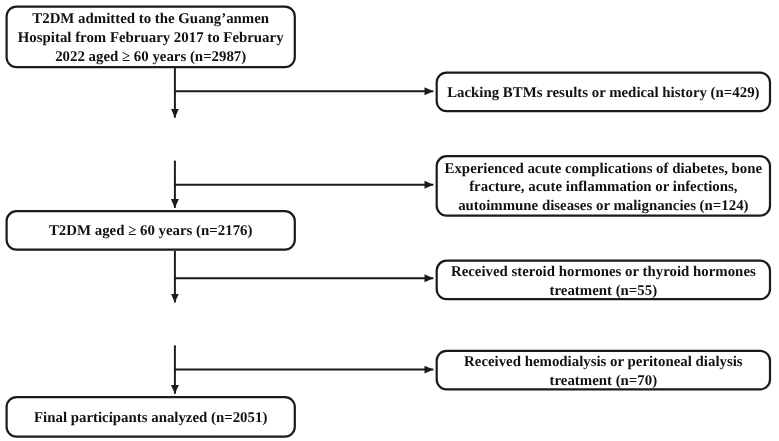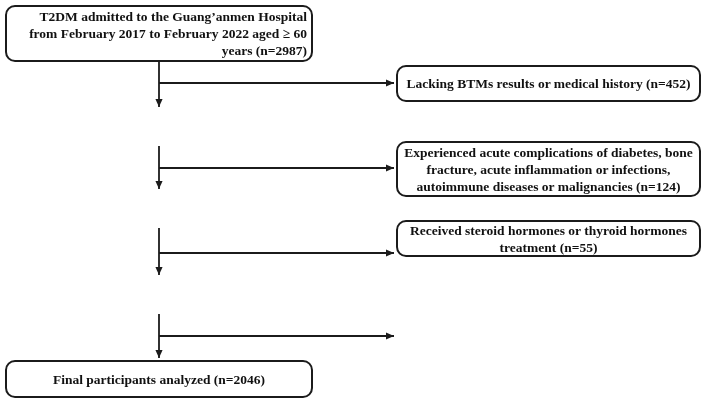--- a/index.html
+++ b/index.html
@@ -38,30 +38,30 @@
     color: #111111;
     display: flex;
     align-items: center;
     justify-content: center;
     text-align: center;
     font-weight: bold;
     font-size: 13.5px;
     line-height: 17px;
     padding: 0 4px;
   }
-  .main-box  { left: 5px;   width: 308px; text-align: right; }
+  .main-box  { left: 5px;   width: 264px; }
   .excl-box  { left: 396px; width: 305px; }
   .m1 { top: 5px;   height: 57px; }
   .m2 { top: 109px; height: 37px; }
   .m3 { top: 191px; height: 37px; }
   .m4 { top: 277px; height: 37px; }
   .m5 { top: 360px; height: 38px; }
   .e1 { top: 65px;  height: 37px; }
   .e2 { top: 141px; height: 56px; }
-  .e3 { top: 220px; height: 37px; }
+  .e3 { top: 236px; height: 37px; }
   .e4 { top: 318px; height: 37px; }
 </style>
 </head>
 <body>
 
 <div class="figure">
 
   <svg class="connectors" viewBox="0 0 708 401" xmlns="http://www.w3.org/2000/svg">
     <defs>
       <marker id="ah" viewBox="0 0 10 10" refX="9" refY="5" markerWidth="9" markerHeight="9" markerUnits="userSpaceOnUse" orient="auto">
@@ -76,27 +76,33 @@
 
     <line x1="159" y1="83" x2="394" y2="83" marker-end="url(#ah)"></line>
     <line x1="159" y1="168" x2="394" y2="168" marker-end="url(#ah)"></line>
     <line x1="159" y1="253" x2="394" y2="253" marker-end="url(#ah)"></line>
     <line x1="159" y1="336" x2="394" y2="336" marker-end="url(#ah)"></line>
   </svg>
 
   <div class="box main-box m1">
     <span>T2DM admitted to the Guang’anmen Hospital from February 2017 to February 2022 aged ≥ 60 years (n=2987)</span>
   </div>
+  <div class="box main-box m3">
+    <span>T2DM aged ≥ 60 years (n=2176)</span>
+  </div>
   <div class="box main-box m5">
-    <span>Final participants analyzed (n=2046)</span>
+    <span>Final participants analyzed (n=2051)</span>
   </div>
 
   <div class="box excl-box e1">
-    <span>Lacking BTMs results or medical history (n=452)</span>
+    <span>Lacking BTMs results or medical history (n=429)</span>
   </div>
   <div class="box excl-box e2">
     <span>Experienced acute complications of diabetes, bone fracture, acute inflammation or infections, autoimmune diseases or malignancies (n=124)</span>
   </div>
   <div class="box excl-box e3">
     <span>Received steroid hormones or thyroid hormones treatment (n=55)</span>
   </div>
+  <div class="box excl-box e4">
+    <span>Received hemodialysis or peritoneal dialysis treatment (n=70)</span>
+  </div>
 
 </div>
 
 </body></html>

